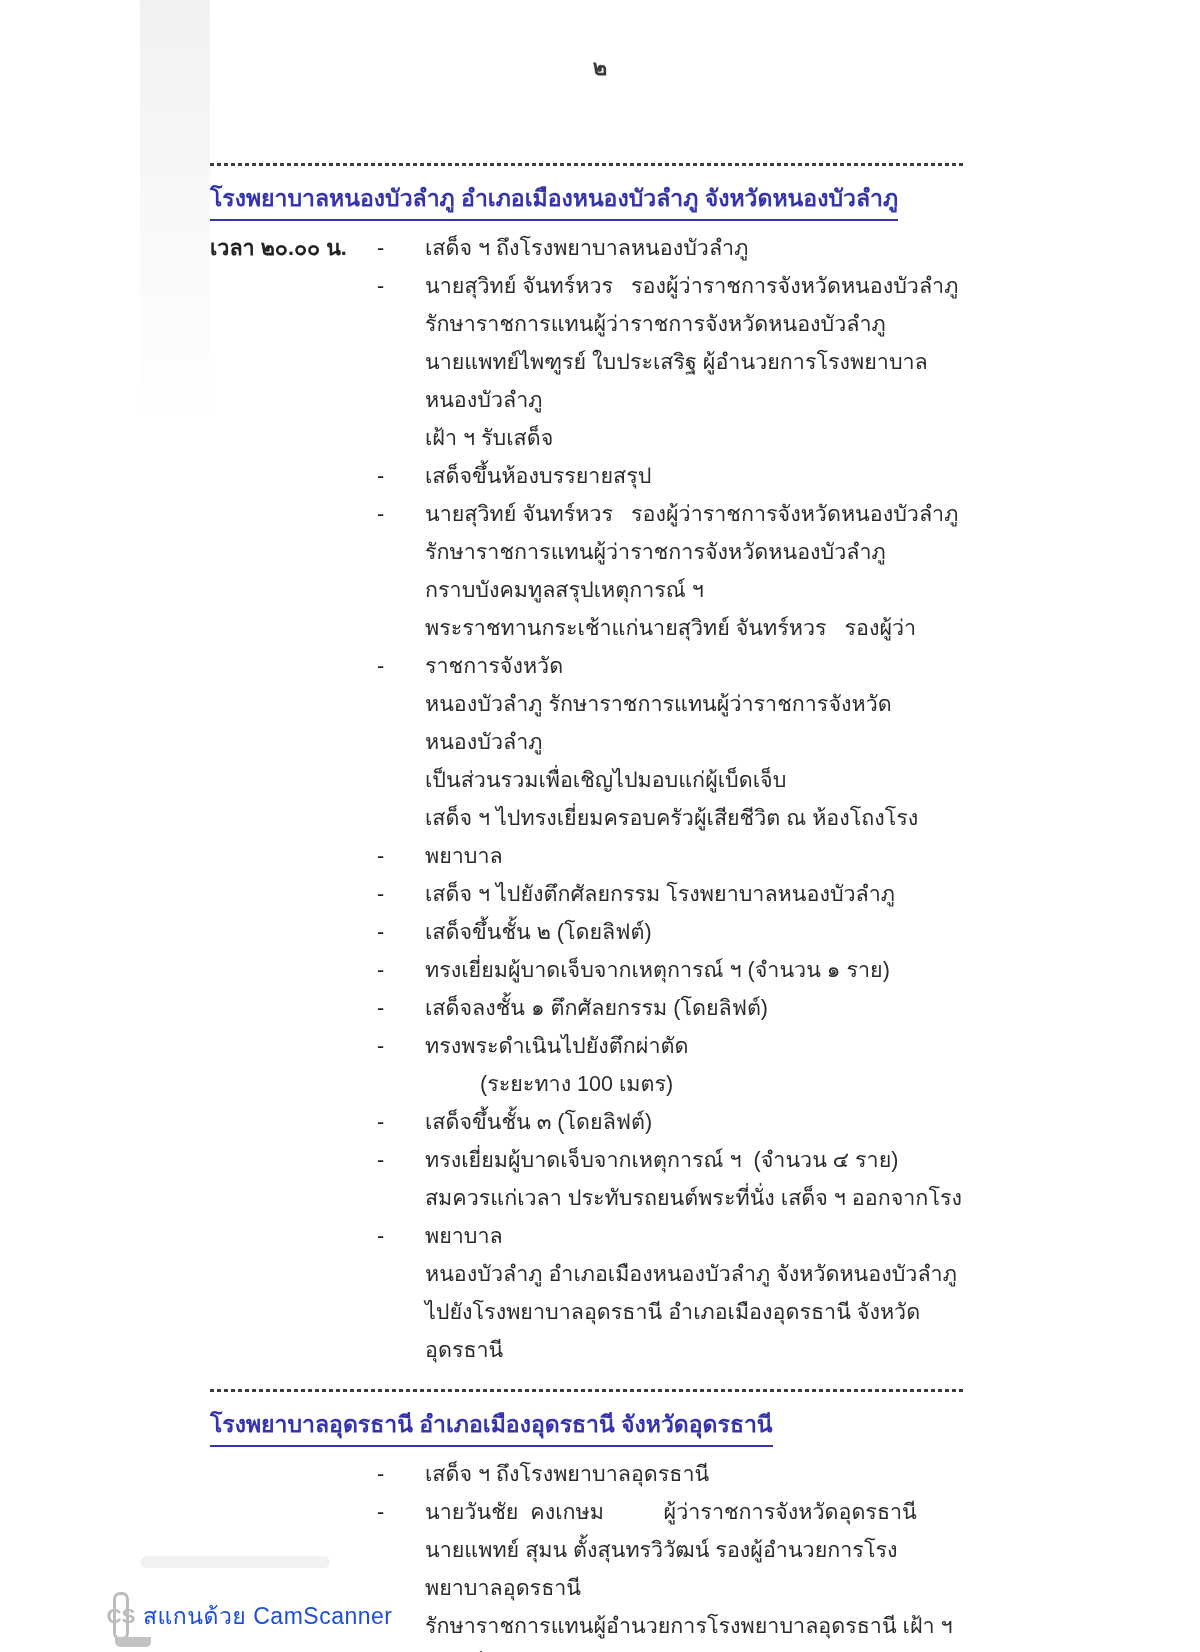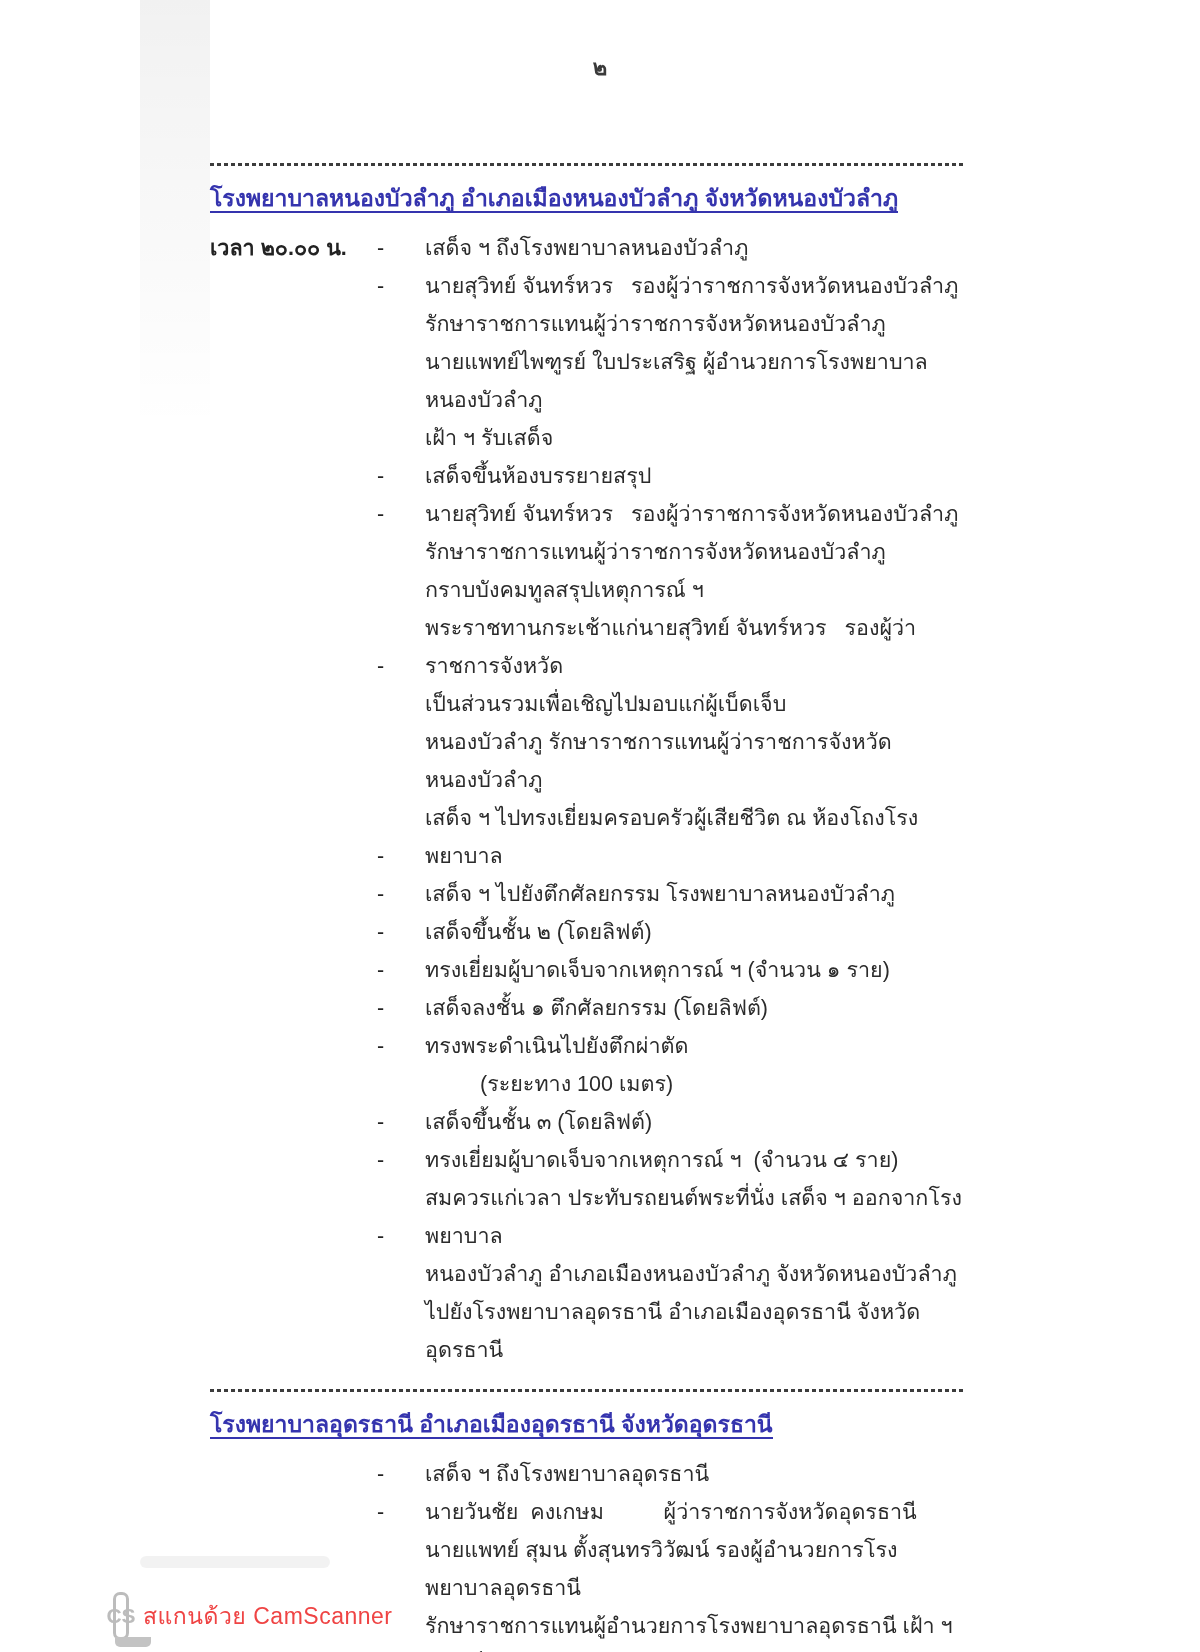--- a/index.html
+++ b/index.html
@@ -26,41 +26,41 @@
   }
   .divider{
     height:3px;width:100%;
     background:repeating-linear-gradient(90deg,#3c3c3c 0 4px,transparent 4px 7px);
     margin:0 0 17px 0;
   }
   .divider.second{margin-top:20px;}
   .heading{margin:0 0 13px 0;line-height:30px;}
   .heading-text{
     display:inline;font-size:23px;font-weight:bold;color:#3534ae;
-    border-bottom:2px solid #3534ae;padding-bottom:0;margin-top:44px;
+    border-bottom:2px solid #3534ae;padding-bottom:8px;margin-top:44px;
   }
   .rows{width:100%;}
   .row{display:flex;align-items:flex-end;line-height:38px;font-size:21.5px;}
   .row .time{width:167px;flex:0 0 167px;font-weight:bold;color:#222;white-space:pre-wrap;}
   .row .dash{width:48px;flex:0 0 48px;color:#222;}
   .row .text{flex:1;white-space:pre-wrap;}
   .row .text.indent{padding-left:55px;}
   .watermark{
     position:absolute;left:113px;top:1592px;display:flex;align-items:center;gap:14px;
   }
   .cs-badge{
     position:relative;width:16px;height:48px;border:3px solid #bcbcbc;border-radius:7px;
     display:flex;align-items:center;justify-content:center;
     font-size:21px;font-weight:bold;color:#bcbcbc;box-sizing:border-box;background:#fff;
   }
   .cs-badge::after{
     content:"";position:absolute;left:-1px;bottom:-10px;width:36px;height:10px;
     background:#c3c3c3;border-radius:0 0 5px 5px;
   }
-  .wm-text{font-size:23px;color:#ef4444;letter-spacing:0.5px;}
+  .wm-text{font-size:23px;color:#1d4ed8;letter-spacing:0.5px;}
 </style>
 </head>
 <body>
 
 <div class="page-shade"></div>
 <div class="smudge"></div>
 
 <div class="page-number">๒</div>
 
 <div class="content">
@@ -114,26 +114,26 @@
           <span class="text">กราบบังคมทูลสรุปเหตุการณ์ ฯ</span>
         </div>
         <div class="row">
           <span class="time"></span>
           <span class="dash">-</span>
           <span class="text">พระราชทานกระเช้าแก่นายสุวิทย์ จันทร์หวร   รองผู้ว่าราชการจังหวัด</span>
         </div>
         <div class="row">
           <span class="time"></span>
           <span class="dash"></span>
+          <span class="text">หนองบัวลำภู รักษาราชการแทนผู้ว่าราชการจังหวัดหนองบัวลำภู</span>
+        </div>
+        <div class="row">
+          <span class="time"></span>
+          <span class="dash"></span>
           <span class="text">เป็นส่วนรวมเพื่อเชิญไปมอบแก่ผู้เบ็ดเจ็บ</span>
-        </div>
-        <div class="row">
-          <span class="time"></span>
-          <span class="dash"></span>
-          <span class="text">หนองบัวลำภู รักษาราชการแทนผู้ว่าราชการจังหวัดหนองบัวลำภู</span>
         </div>
         <div class="row">
           <span class="time"></span>
           <span class="dash">-</span>
           <span class="text">เสด็จ ฯ ไปทรงเยี่ยมครอบครัวผู้เสียชีวิต ณ ห้องโถงโรงพยาบาล</span>
         </div>
         <div class="row">
           <span class="time"></span>
           <span class="dash">-</span>
           <span class="text">เสด็จ ฯ ไปยังตึกศัลยกรรม โรงพยาบาลหนองบัวลำภู</span>

